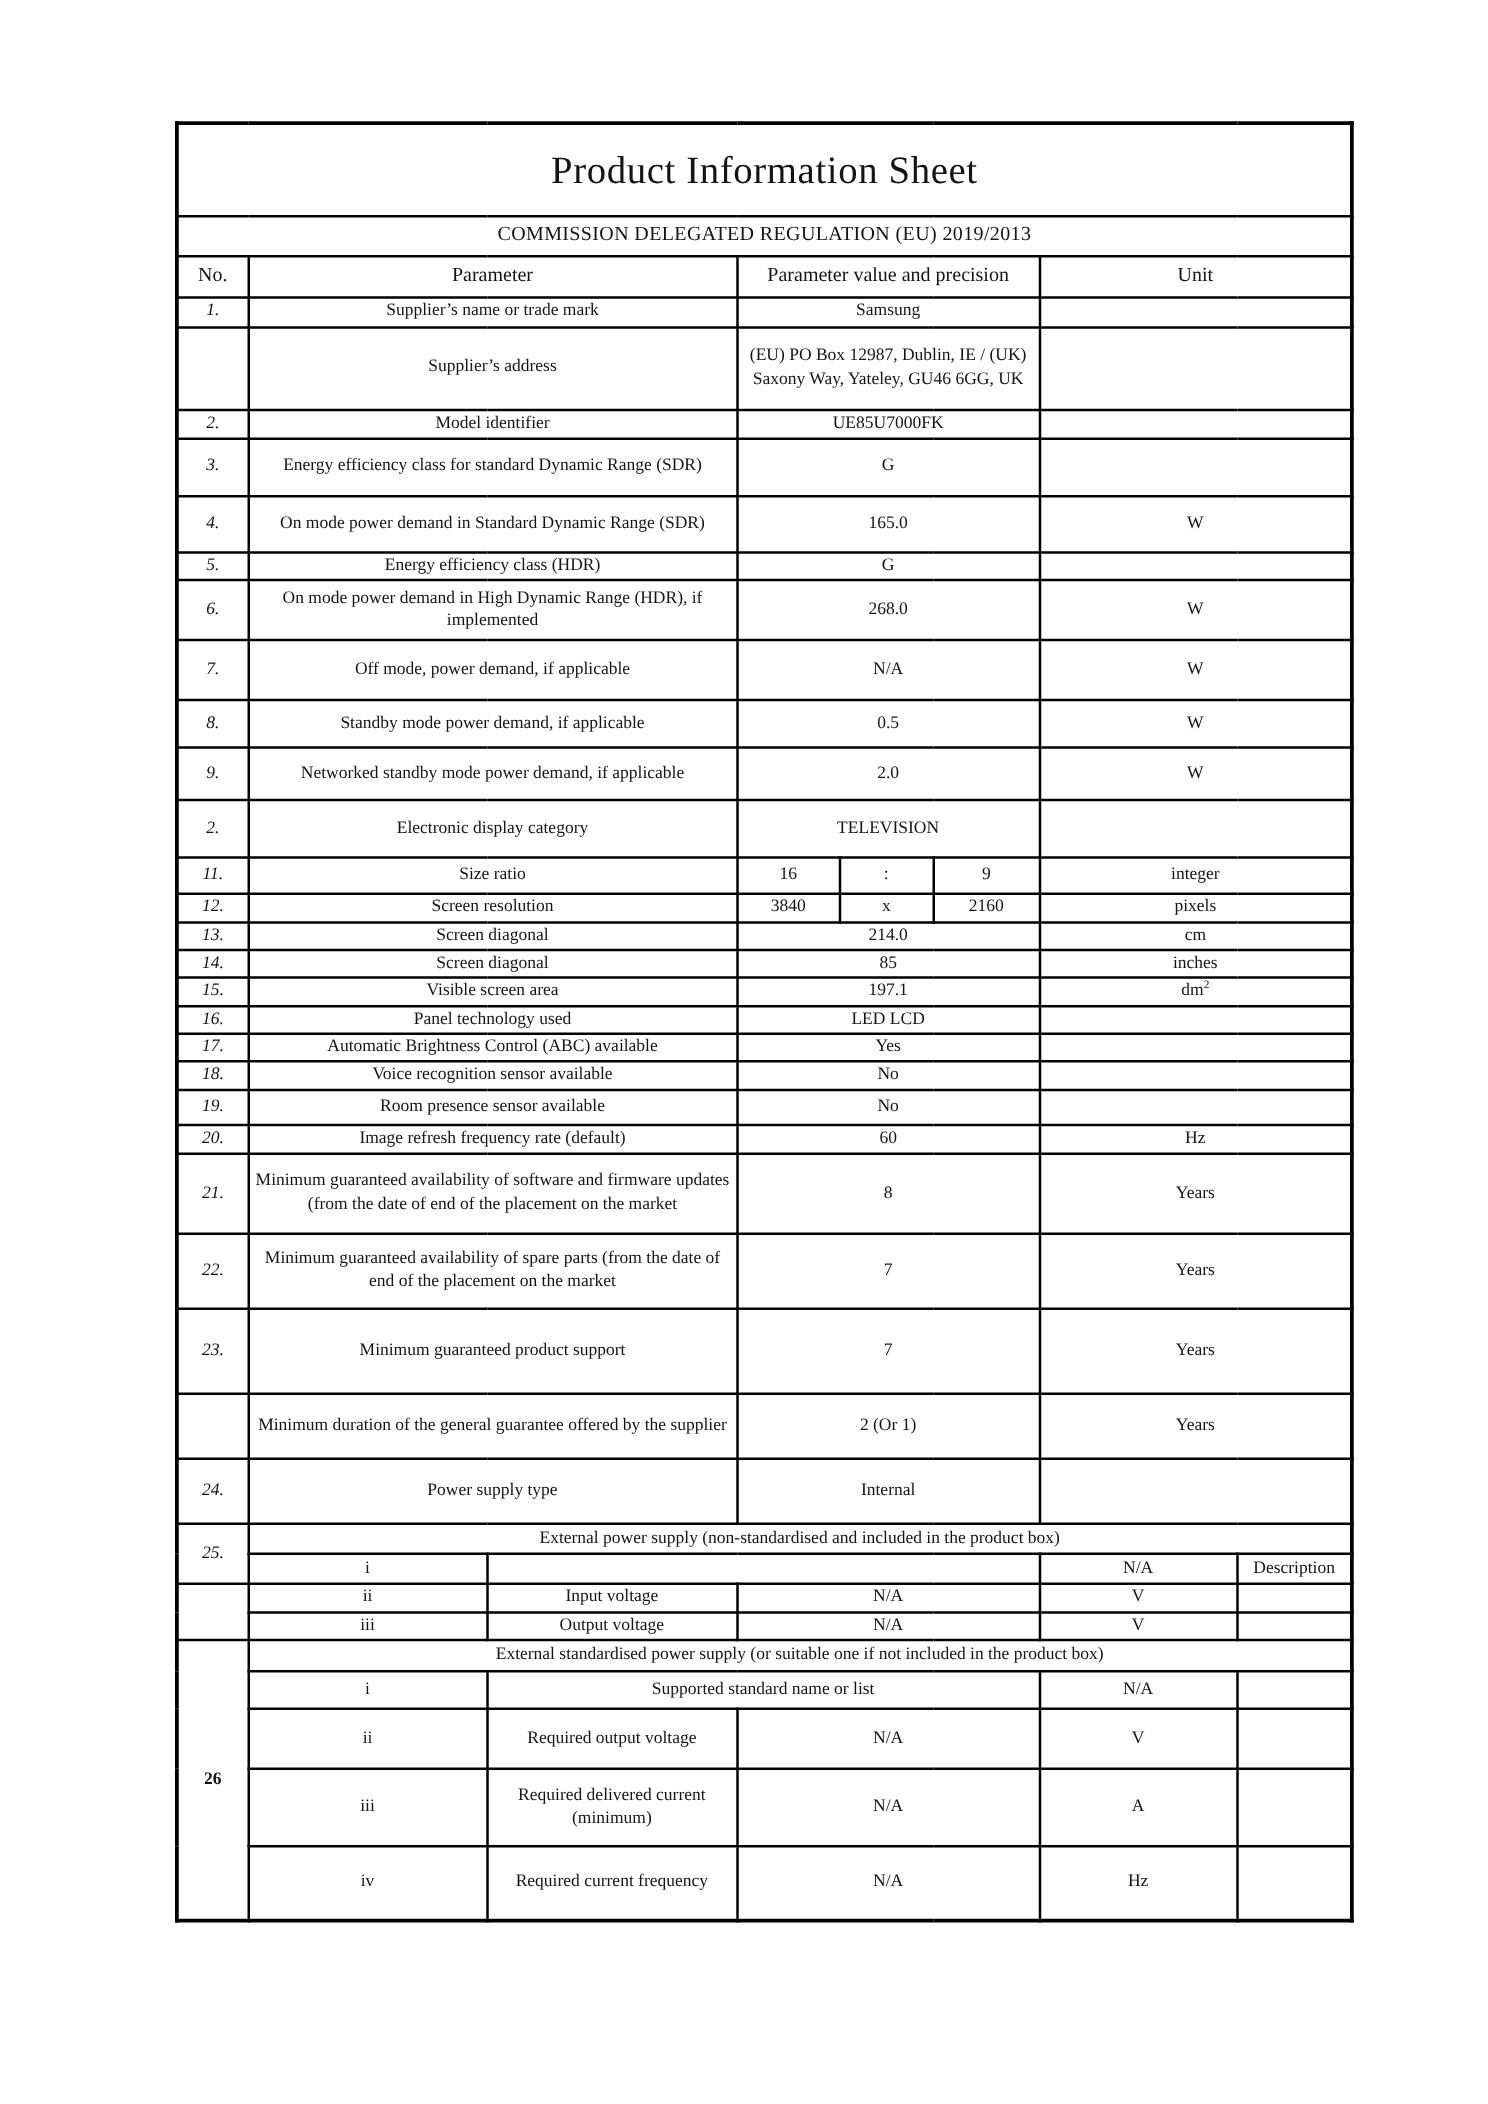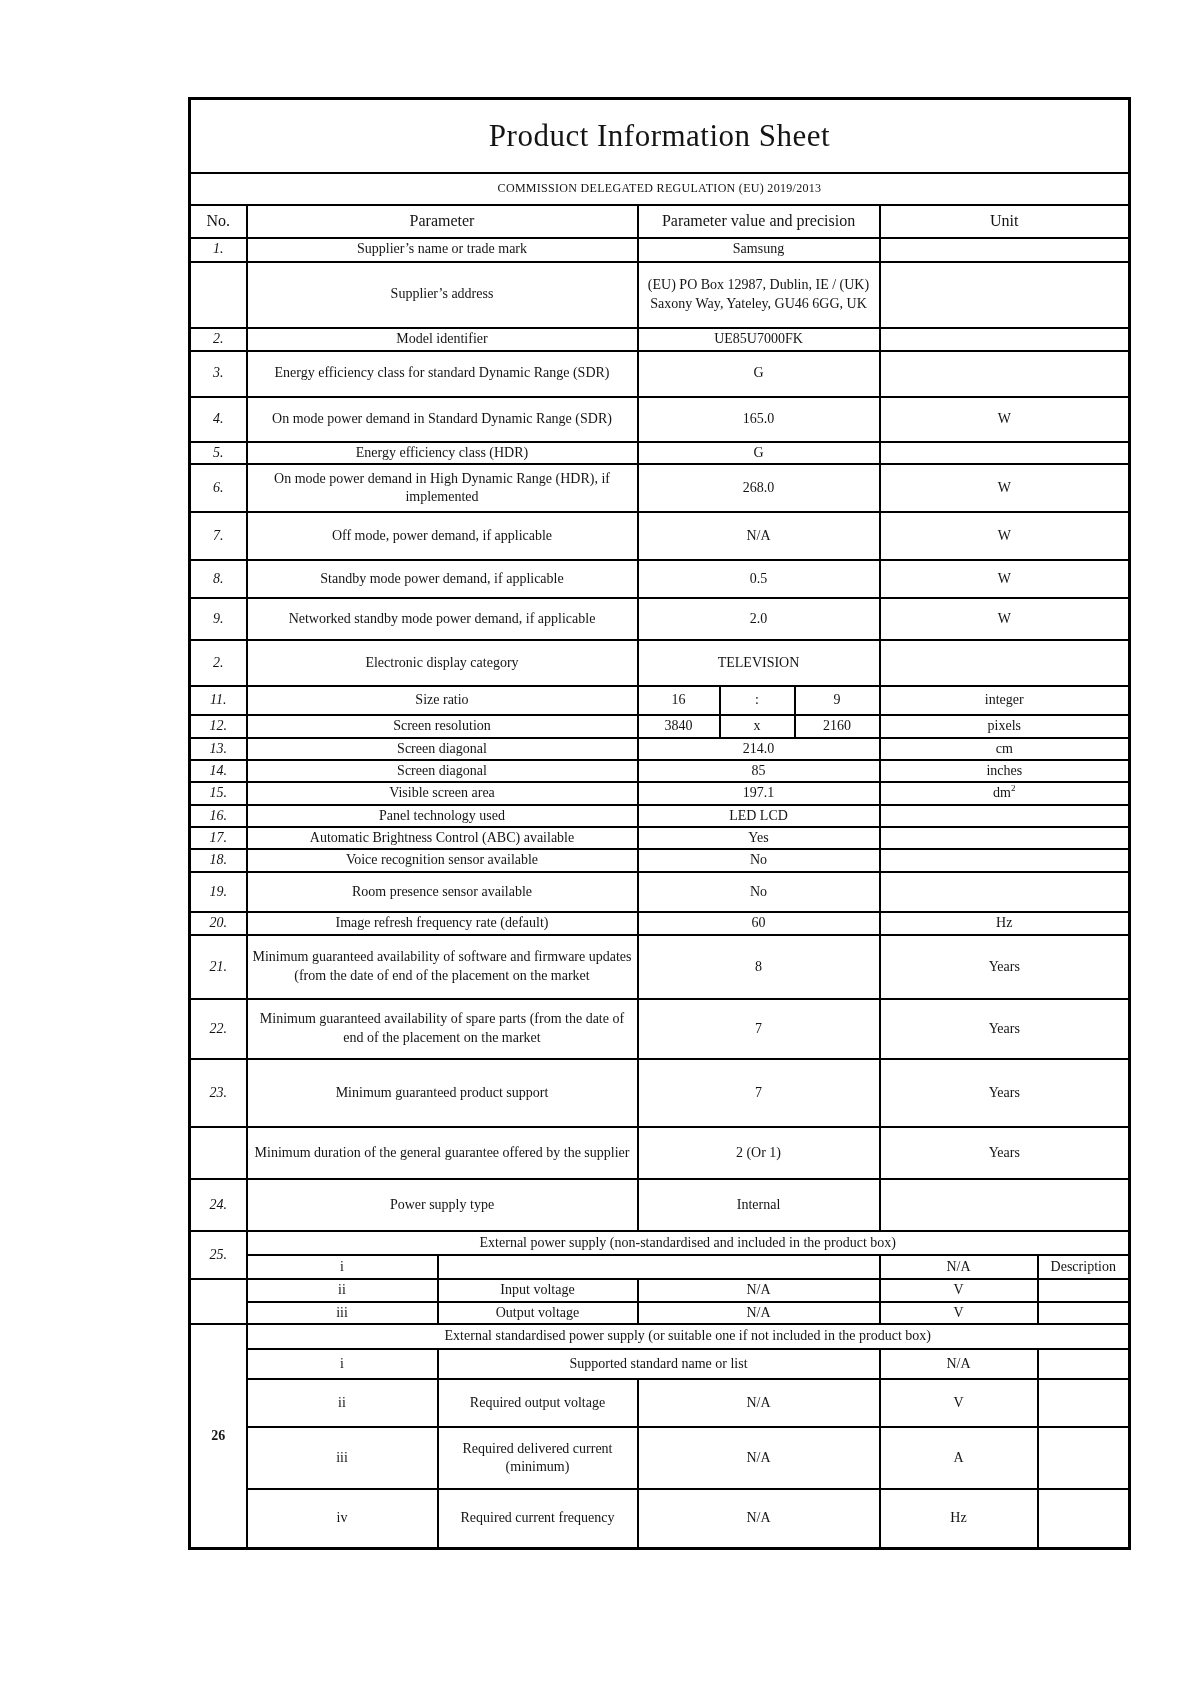--- a/index.html
+++ b/index.html
@@ -14,41 +14,40 @@
   .sheet-wrap {
     position: absolute;
     left: 140px;
     top: 97px;
   }
   table.pis {
     border-collapse: collapse;
     table-layout: fixed;
     width: 940px;
     background: #ffffff;
-    margin-left: 48px;
   }
   table.pis, table.pis td {
     border: 2px solid #000000;
   }
   table.pis { border-width: 3px; }
   td {
     text-align: center;
     vertical-align: middle;
     font-size: 14px;
     line-height: 1.3;
     padding: 1px 4px;
     overflow: hidden;
   }
   td.title-cell {
     font-size: 31px;
     font-weight: 400;
     letter-spacing: 0.5px;
   }
   td.reg-cell {
-    font-size: 12px;
+    font-size: 16px;
     letter-spacing: 0.3px;
   }
   td.colhead {
     font-size: 16px;
   }
   td.no-cell {
     font-style: italic;
   }
   td.no-cell.upright {
     font-style: normal;
@@ -218,21 +217,21 @@
     <td colspan="2"></td>
   </tr>
 
   <tr style="height:22px">
     <td class="no-cell">18.</td>
     <td colspan="2">Voice recognition sensor available</td>
     <td colspan="3">No</td>
     <td colspan="2"></td>
   </tr>
 
-  <tr style="height:40px">
+  <tr style="height:28px">
     <td class="no-cell">19.</td>
     <td colspan="2">Room presence sensor available</td>
     <td colspan="3">No</td>
     <td colspan="2"></td>
   </tr>
 
   <tr style="height:23px">
     <td class="no-cell">20.</td>
     <td colspan="2">Image refresh frequency rate (default)</td>
     <td colspan="3">60</td>

